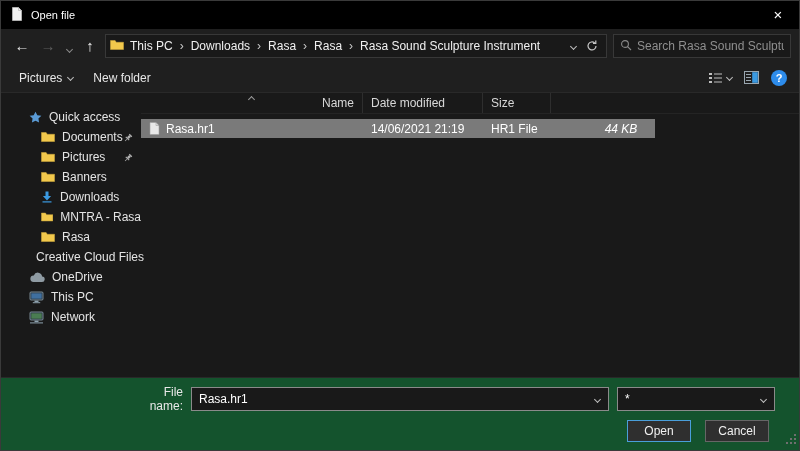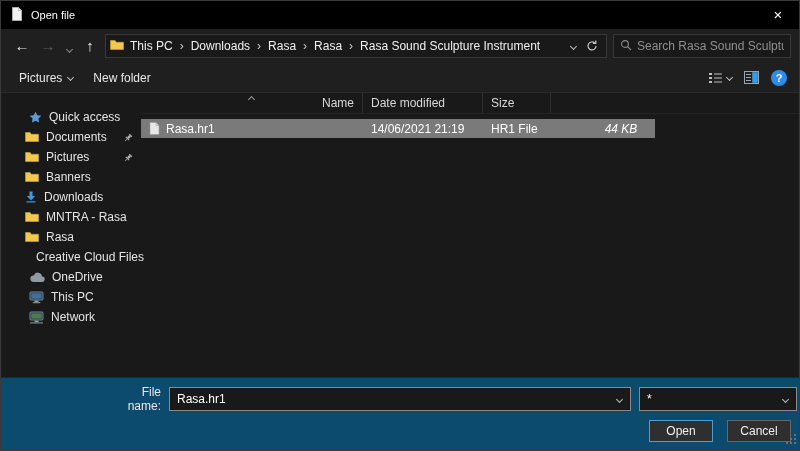--- a/index.html
+++ b/index.html
@@ -46,21 +46,21 @@
   .tb-right { margin-left:auto; display:flex; align-items:center; gap:12px; padding-right:2px; }
   .icon-btn { background:transparent; border:none; display:flex; align-items:center; gap:4px; }
   .help-circle { width:16px; height:16px; border-radius:50%; background:#2d8ceb; color:#fff;
                  font-size:11px; font-weight:bold; text-align:center; line-height:16px; }
 
   
   .content { flex:1 1 auto; display:flex; background:#191919; min-height:0; }
   .sidebar { width:140px; flex:0 0 auto; padding-top:14px; background:#191919; }
   .sb-item { height:20px; display:flex; align-items:center; gap:7px; padding-left:28px;
              color:#e4e4e4; position:relative; white-space:nowrap; }
-  .sb-item.child { padding-left:24px; }
+  .sb-item.child { padding-left:40px; }
   .sb-item.spaced { margin-top:0; }
   .sb-item .pin { position:absolute; right:8px; top:5px; }
 
   .filearea { flex:1 1 auto; display:flex; flex-direction:column; min-width:0; }
   .cols { display:flex; height:21px; flex:0 0 auto; border-bottom:1px solid #242424; }
   .col { display:flex; align-items:center; padding:0 8px; color:#d8d8d8; font-size:12px;
          border-right:1px solid #2e2e2e; position:relative; }
   .col.c-name { width:222px;justify-content:flex-end; }
   .col.c-date { width:120px; }
   .col.c-type { width:104px; }
@@ -71,21 +71,21 @@
   .rows { flex:1 1 auto; }
   .frow { display:flex; align-items:center; height:19px; margin-top:5px; width:514px; color:#dcdcdc; }
   .frow.selected { background:#7a7a7a; color:#fff; }
   .cell { padding:0 8px; white-space:nowrap; overflow:hidden; }
   .cell.c-name { width:222px; display:flex; align-items:center; gap:6px; }
   .cell.c-date { width:120px; }
   .cell.c-type { width:104px; }
   .cell.c-size { width:68px; text-align:center;font-style:italic; }
 
   
-  .footer { flex:0 0 auto; background:#0c4a6e; border-top:1px solid #292929; padding:7px 2px 8px; }
+  .footer { flex:0 0 auto; background:#14532d; border-top:1px solid #292929; padding:7px 24px 8px; }
   .fn-row { display:flex; align-items:center; padding-left:106px; }
   .fn-label { width:52px; text-align:right; margin-right:8px; color:#e8e8e8; }
   .combo { height:24px; background:#191919; border:1px solid #8a8a8a; display:flex; align-items:center; }
   .combo.name-combo { flex:1; }
   .combo.type-combo { width:158px; margin-left:8px; }
   .combo input { flex:1; min-width:0; background:transparent; border:none; outline:none; color:#fff;
                  font-size:12px; padding:0 7px; font-family:"Liberation Sans", sans-serif; }
   .combo .val { flex:1; padding:0 7px; color:#fff; }
   .combo .dd { width:22px; height:100%; background:transparent; border:none;
                display:flex; align-items:center; justify-content:center; }

